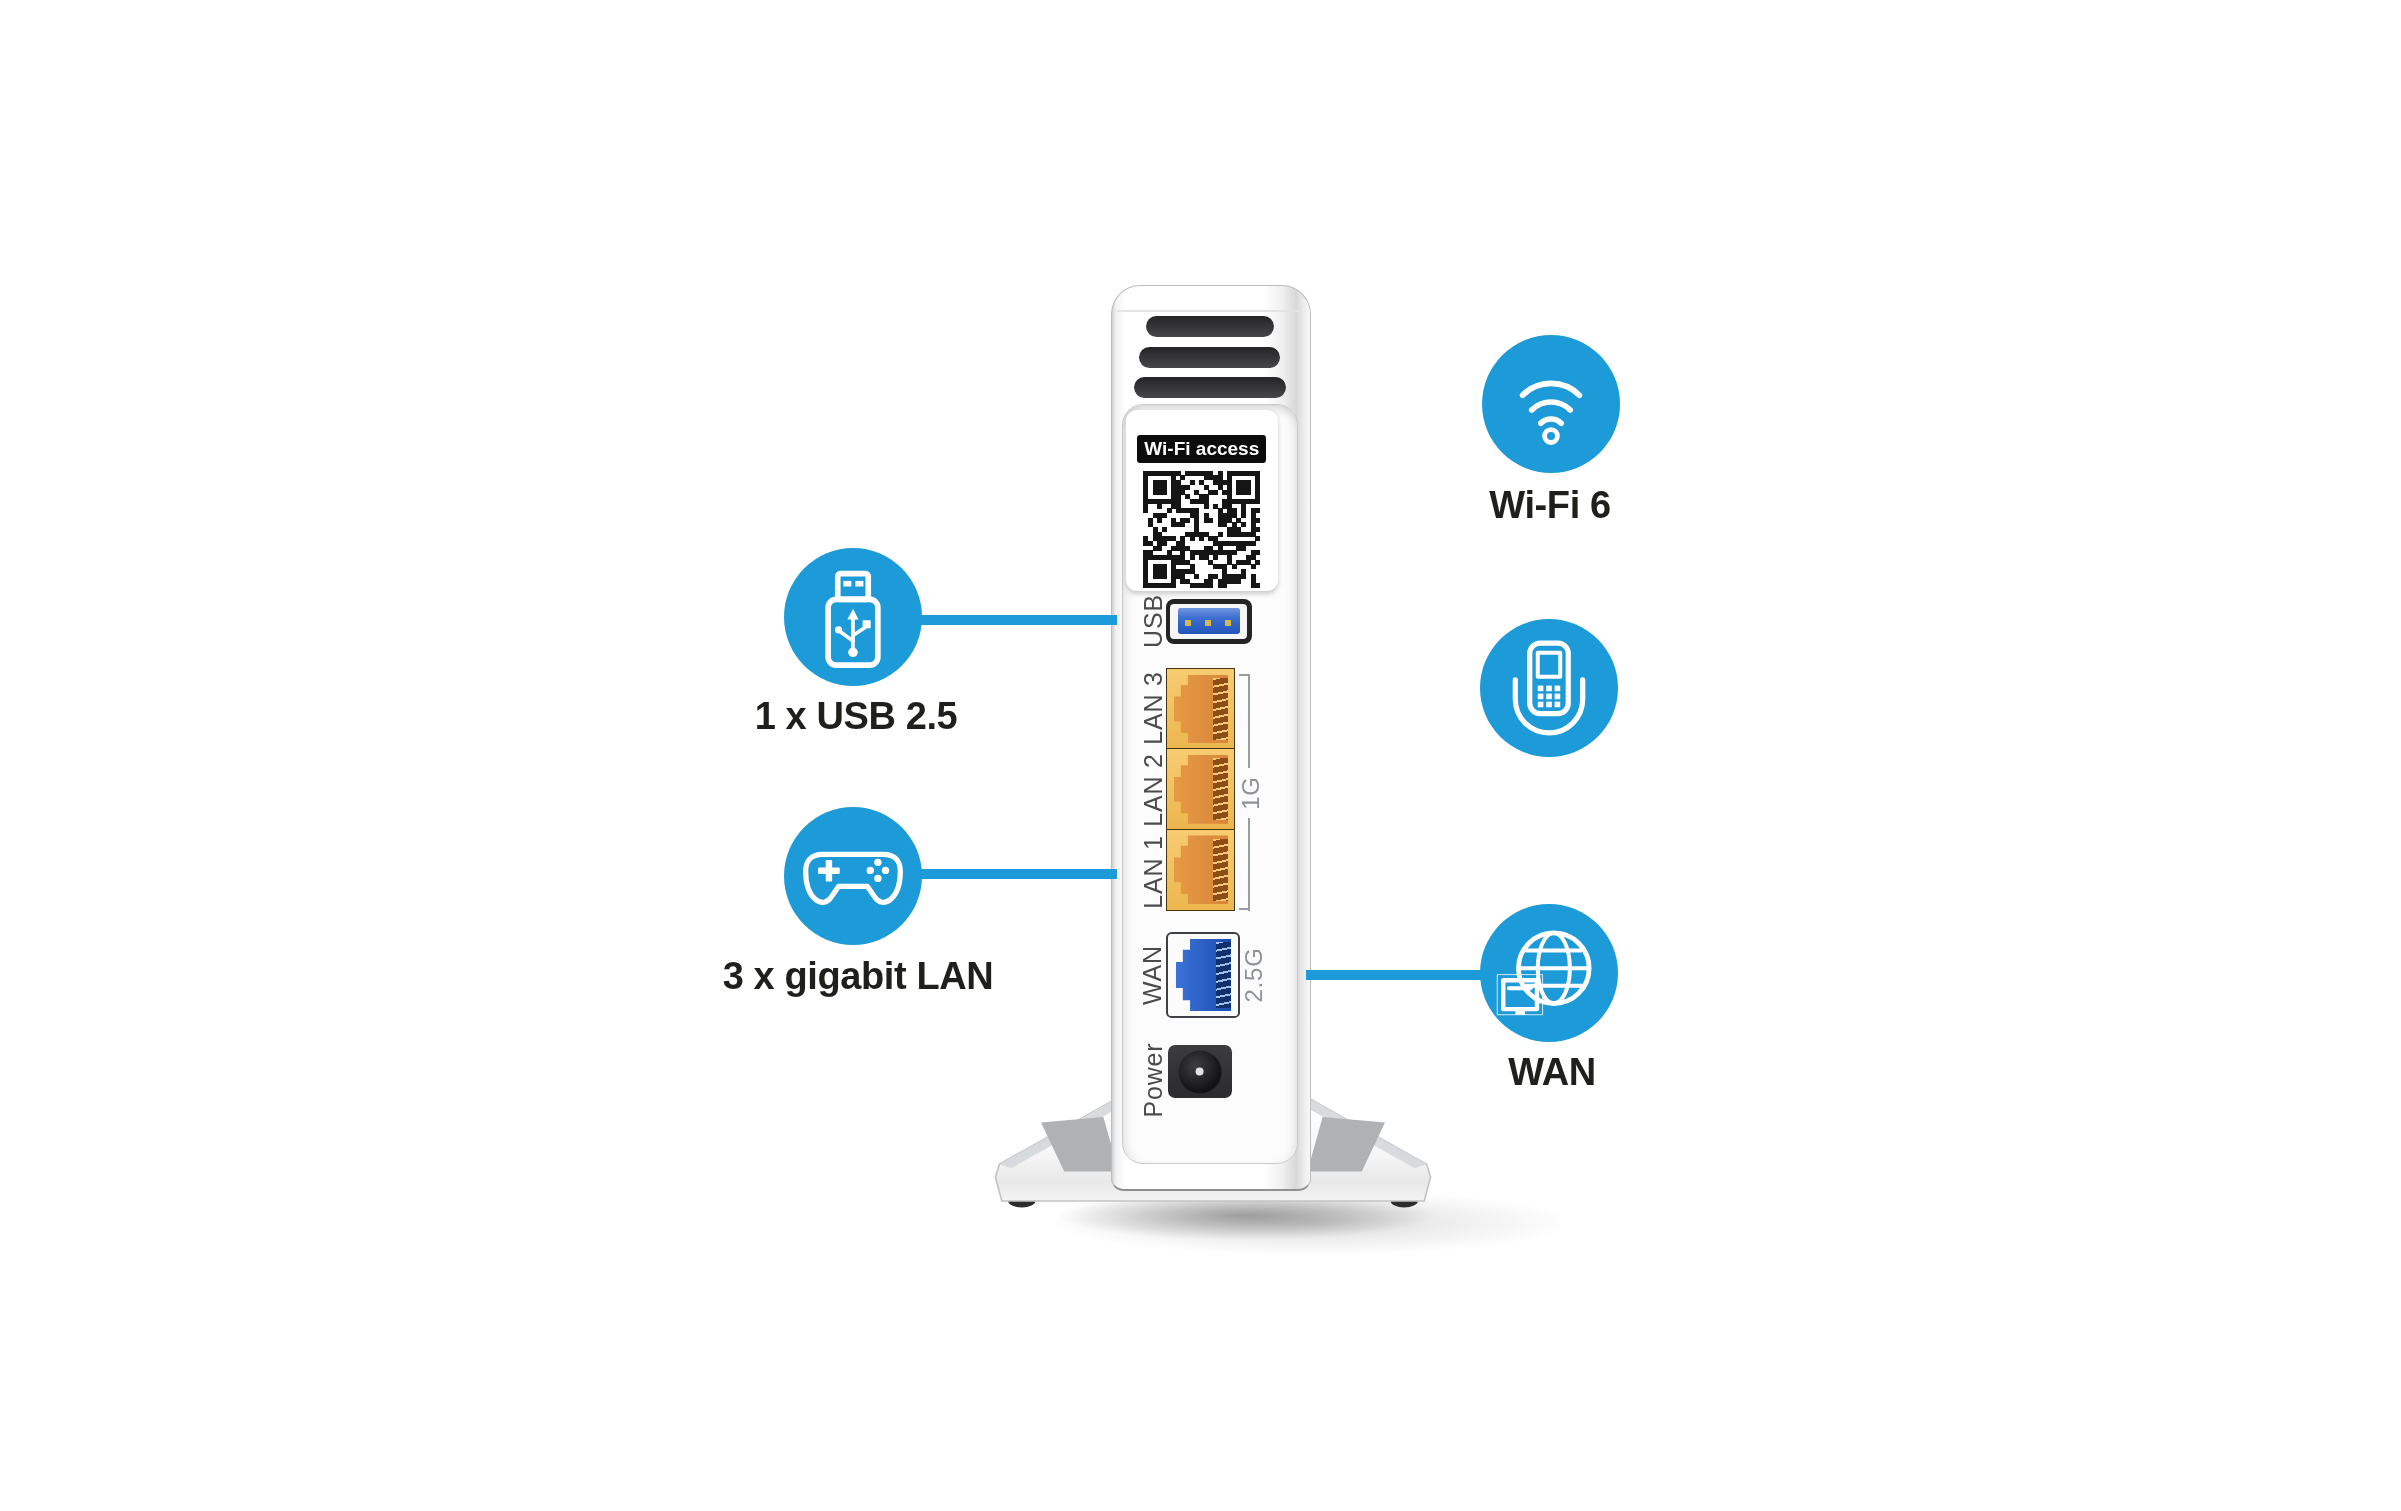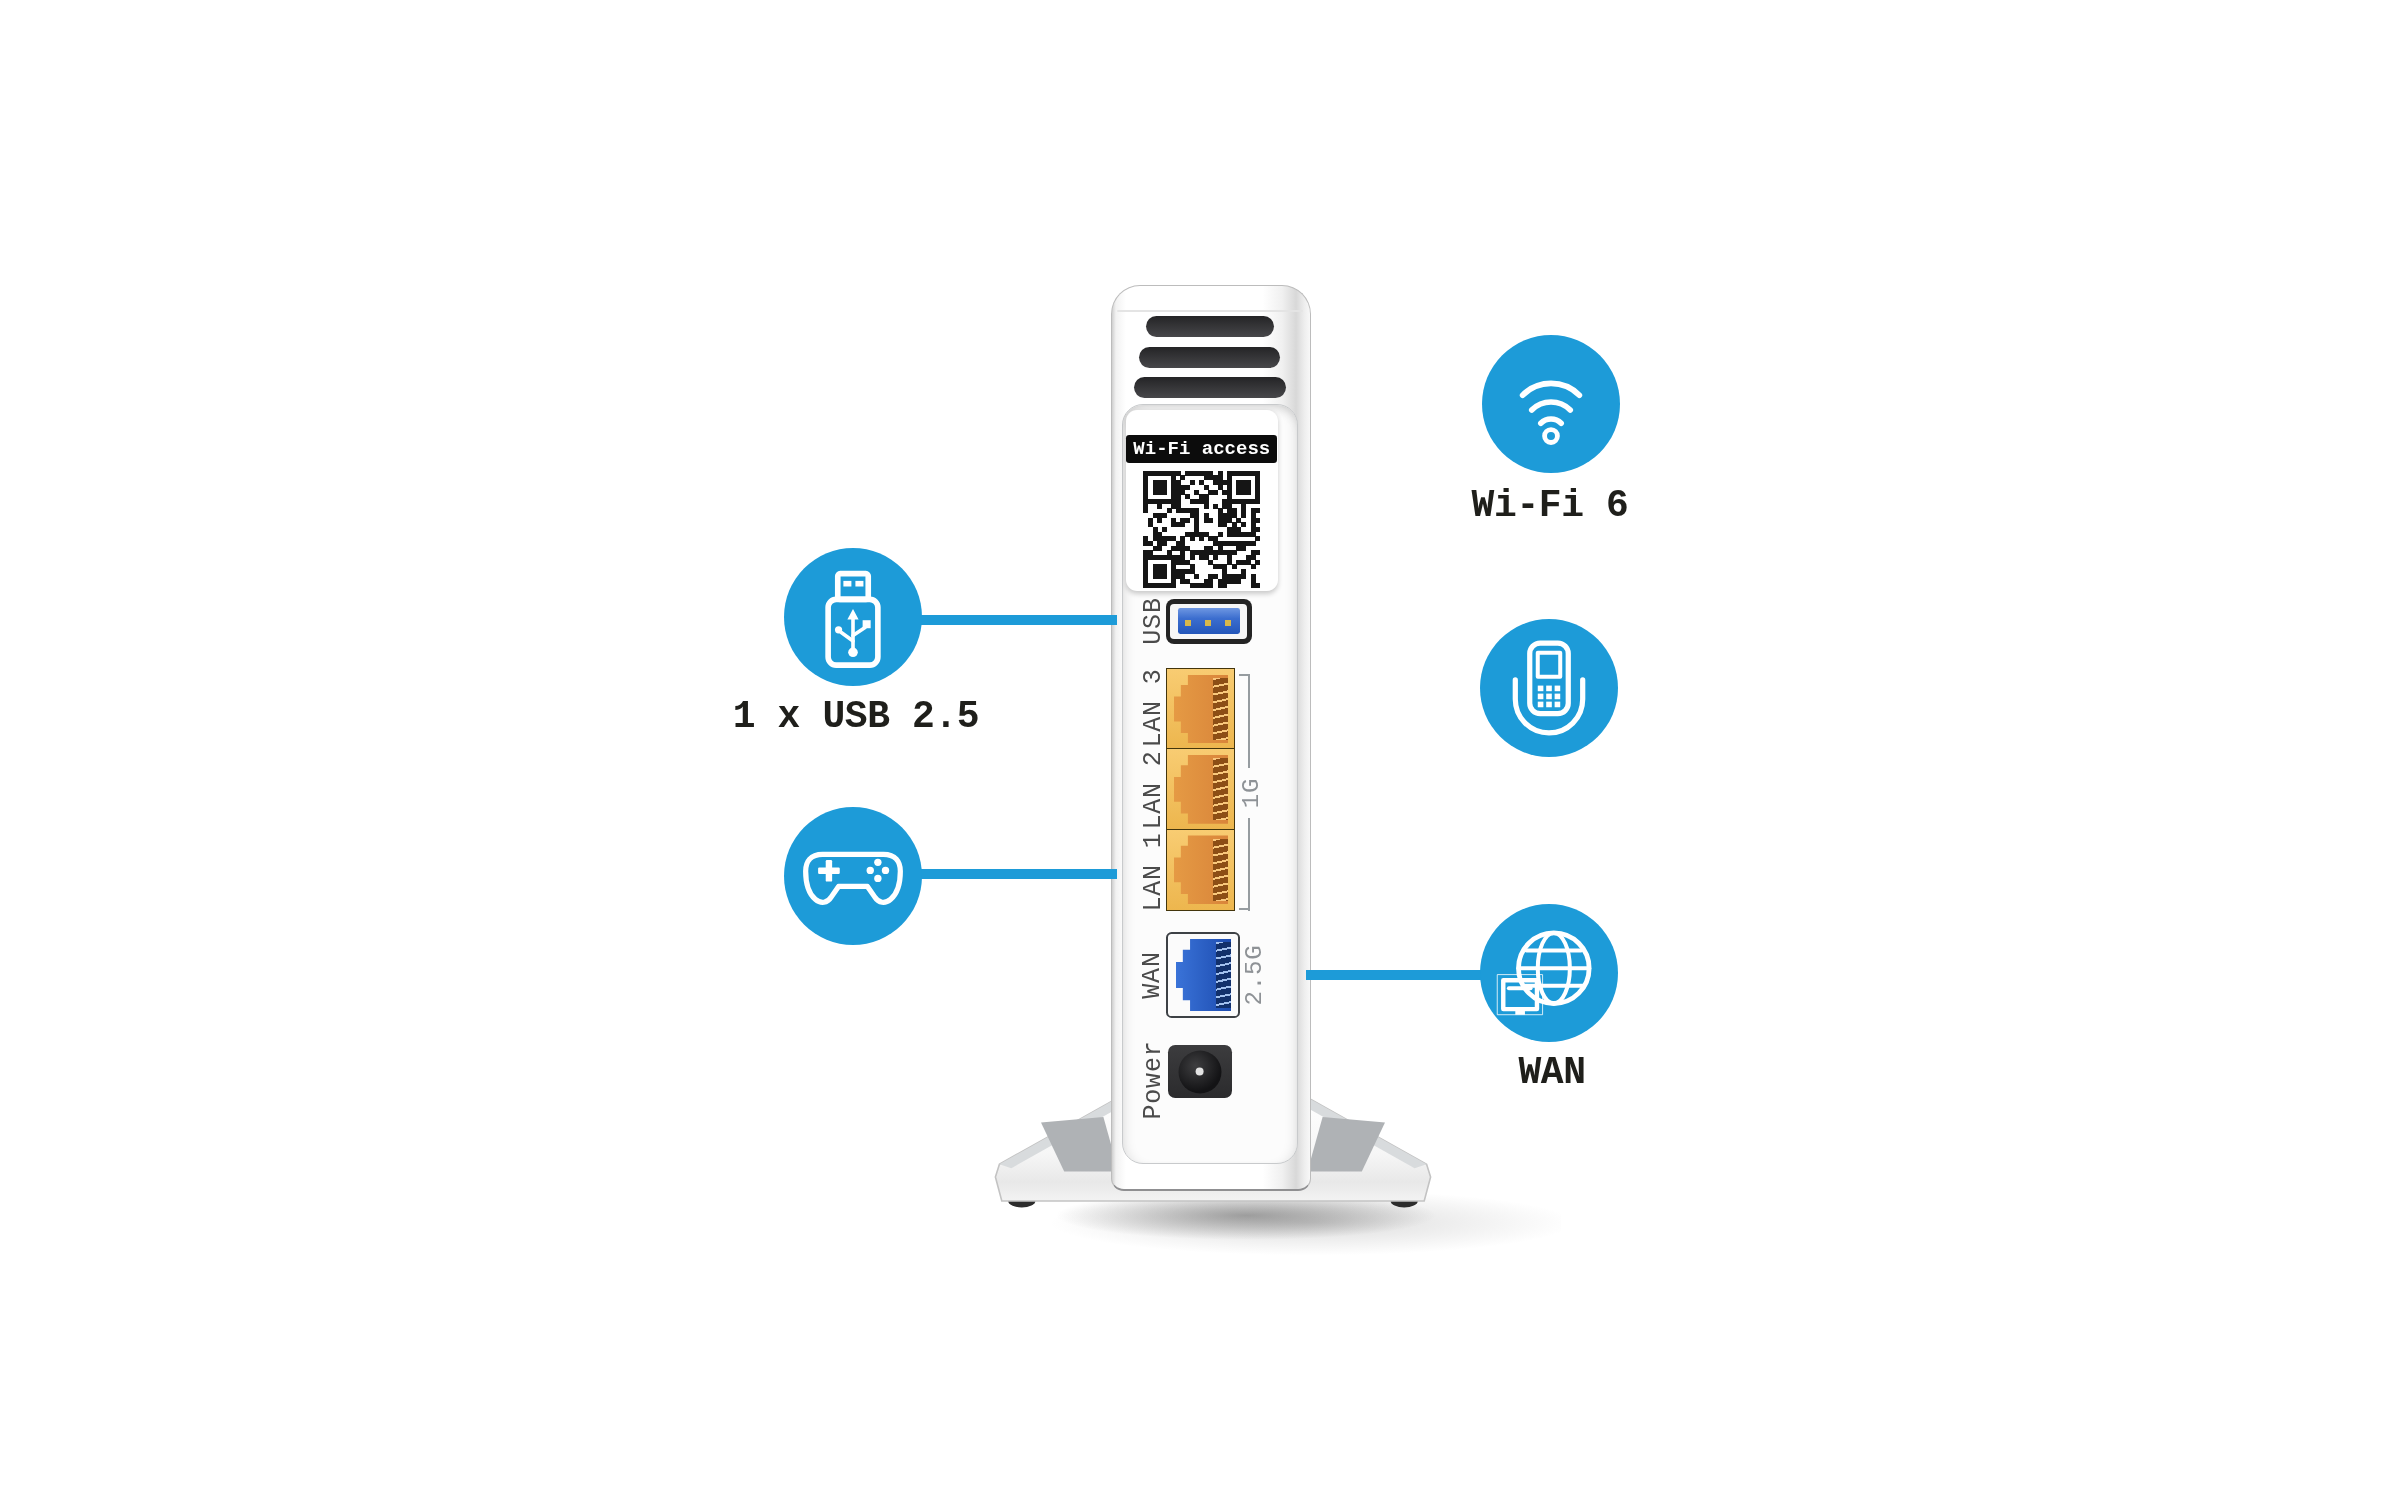--- a/index.html
+++ b/index.html
@@ -1,17 +1,17 @@
 <!DOCTYPE html>
 <html style="--accent-blue: #1d9bd8; --usb-blue: #2356ba; --wan-blue: #1d4cb0; --lan-orange: #d9853a; --text-dark: #1f1f1b; --port-label-gray: #4b4b4b; --speed-label-gray: #8e9296;font-size:12.8px"><head>
 <meta charset="utf-8">
 <style>
   html,body{margin:0;padding:0;background:#ffffff;}
   #canvas{position:relative;width:2150px;height:1511px;background:#ffffff;overflow:hidden;
-          font-family:Liberation Mono, monospace;}
+          font-family:Liberation Sans, sans-serif;}
 
   
   .badge{position:absolute;width:138px;height:138px;border-radius:50%;
          background:var(--accent-blue,#1d9bd8);}
   .badge svg{position:absolute;left:0;top:0;}
   .icon *{stroke:#ffffff;fill:none;stroke-linecap:round;stroke-linejoin:round;}
   .icon .f{fill:#ffffff;stroke:none;}
 
   .callout-label{position:absolute;width:416px;text-align:center;
                  font-size:38px;font-weight:bold;letter-spacing:-0.4px;
@@ -539,20 +539,21 @@
     <svg class="icon" width="138" height="138" viewBox="-86 -86 172 172">
       <path d="M-38 -27 L38 -27 C53 -27 59 -18 59 -6 C59 9 55 22 47 29 C40 35 32 34 27 26 L18 13 L-18 13 L-27 26 C-32 34 -40 35 -47 29 C-55 22 -59 9 -59 -6 C-59 -18 -53 -27 -38 -27 Z" stroke-width="6.5"></path>
       <rect class="f" x="-34" y="-20" width="8" height="27" rx="1.5"></rect>
       <rect class="f" x="-43.5" y="-10.5" width="27" height="8" rx="1.5"></rect>
       <circle class="f" cx="31" cy="-17" r="4.6"></circle>
       <circle class="f" cx="21.5" cy="-7" r="4.6"></circle>
       <circle class="f" cx="40.5" cy="-7" r="4.6"></circle>
       <circle class="f" cx="31" cy="3" r="4.6"></circle>
     </svg>
   </div>
+  <div class="callout-label" style="left:650px;top:955px;">3 x gigabit LAN</div>
 
   <div class="badge" style="left:1482px;top:335px;">
     <svg class="icon" width="138" height="138" viewBox="-86 -86 172 172">
       <path d="M-35.4 -11 A50 50 0 0 1 35.4 -11" stroke-width="7"></path>
       <path d="M-24 7.5 A34 34 0 0 1 24 7.5" stroke-width="7"></path>
       <path d="M-12.7 24 A18 18 0 0 1 12.7 24" stroke-width="7"></path>
       <circle cx="0" cy="40" r="8" stroke-width="6"></circle>
     </svg>
   </div>
   <div class="callout-label" style="left:1342px;top:484px;">Wi-Fi 6</div>

